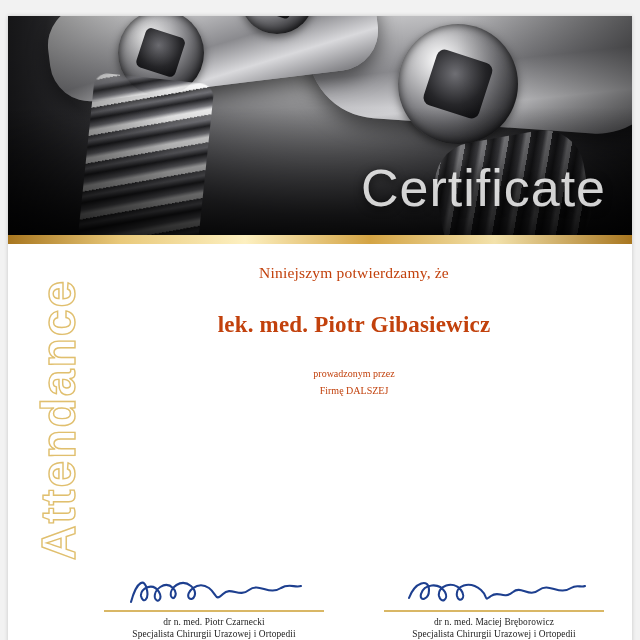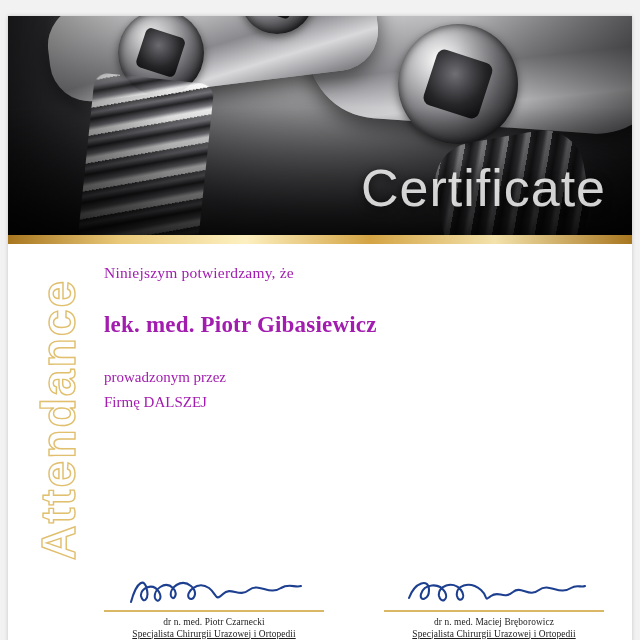--- a/index.html
+++ b/index.html
@@ -171,22 +171,22 @@
     white-space: nowrap;
     margin-top: 130px;
   }
 
   
   .body {
     position: absolute;
     left: 96px;
     top: 236px;
     width: 500px;
-    text-align: left;
-    color: #a21caf;
+    text-align: center;
+    color: #c2410c;
   }
 
   .line-intro {
     font-size: 15.5px;
     margin-top: 12px;
     letter-spacing: 0.2px;
   }
 
   .recipient {
     font-size: 23px;
@@ -203,21 +203,21 @@
   .course-title {
     font-size: 13.6px;
     font-weight: bold;
     margin-top: 26px;
     line-height: 1.62;
     letter-spacing: 0.1px;
     padding: 0 22px;
   }
 
   .line-by {
-    font-size: 15px;
+    font-size: 10px;
     margin-top: 28px;
     line-height: 1.5;
   }
 
   
   .signatures {
     position: absolute;
     left: 96px;
     top: 556px;
     width: 500px;
@@ -245,21 +245,20 @@
     font-size: 9.4px;
     margin-top: 5px;
     color: #1b1b1b;
     letter-spacing: 0.1px;
   }
   .sig-role {
     font-size: 9.4px;
     margin-top: 2px;
     color: #1b1b1b;
     letter-spacing: 0.1px;
-    text-decoration: underline;
   }
 </style>
 </head>
 <body>
 
 <div class="page">
   <div class="certificate">
 
     <div class="hero">
       <div class="hero-bg"></div>

